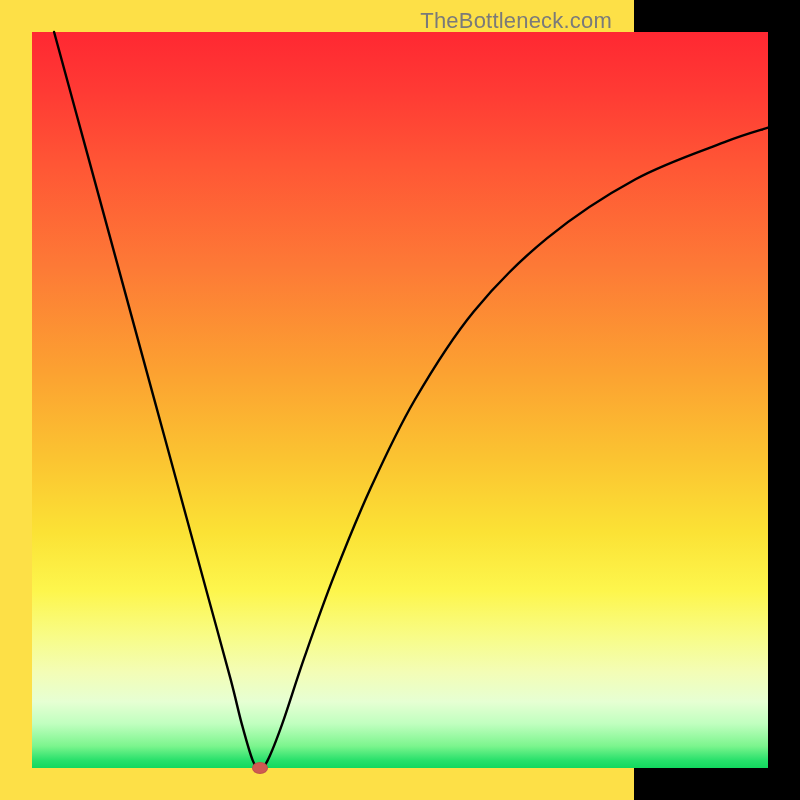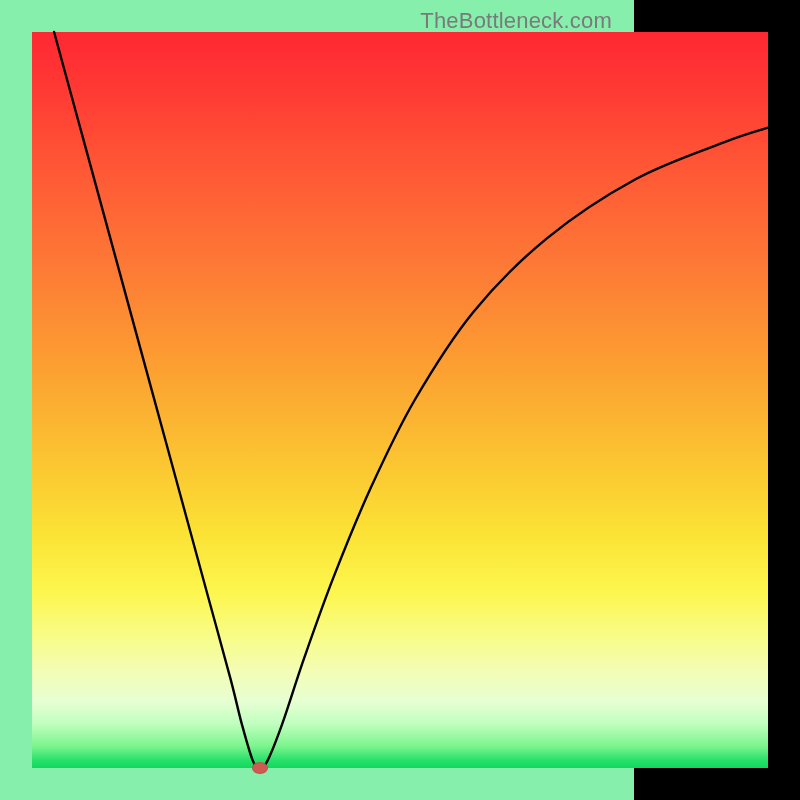--- a/index.html
+++ b/index.html
@@ -8,21 +8,21 @@
     width: 800px;
     height: 800px;
     overflow: hidden;
     background: #000;
     font-family: Arial, Helvetica, sans-serif;
   }
   .frame {
     position: relative;
     width: 634px;
     height: 800px;
-    background: #86efac;
+    background: #fde047;
   }
   .plot-area {
     position: absolute;
     left: 32px;
     top: 32px;
     width: 736px;
     height: 736px;
     
     background: linear-gradient(
       to bottom,

